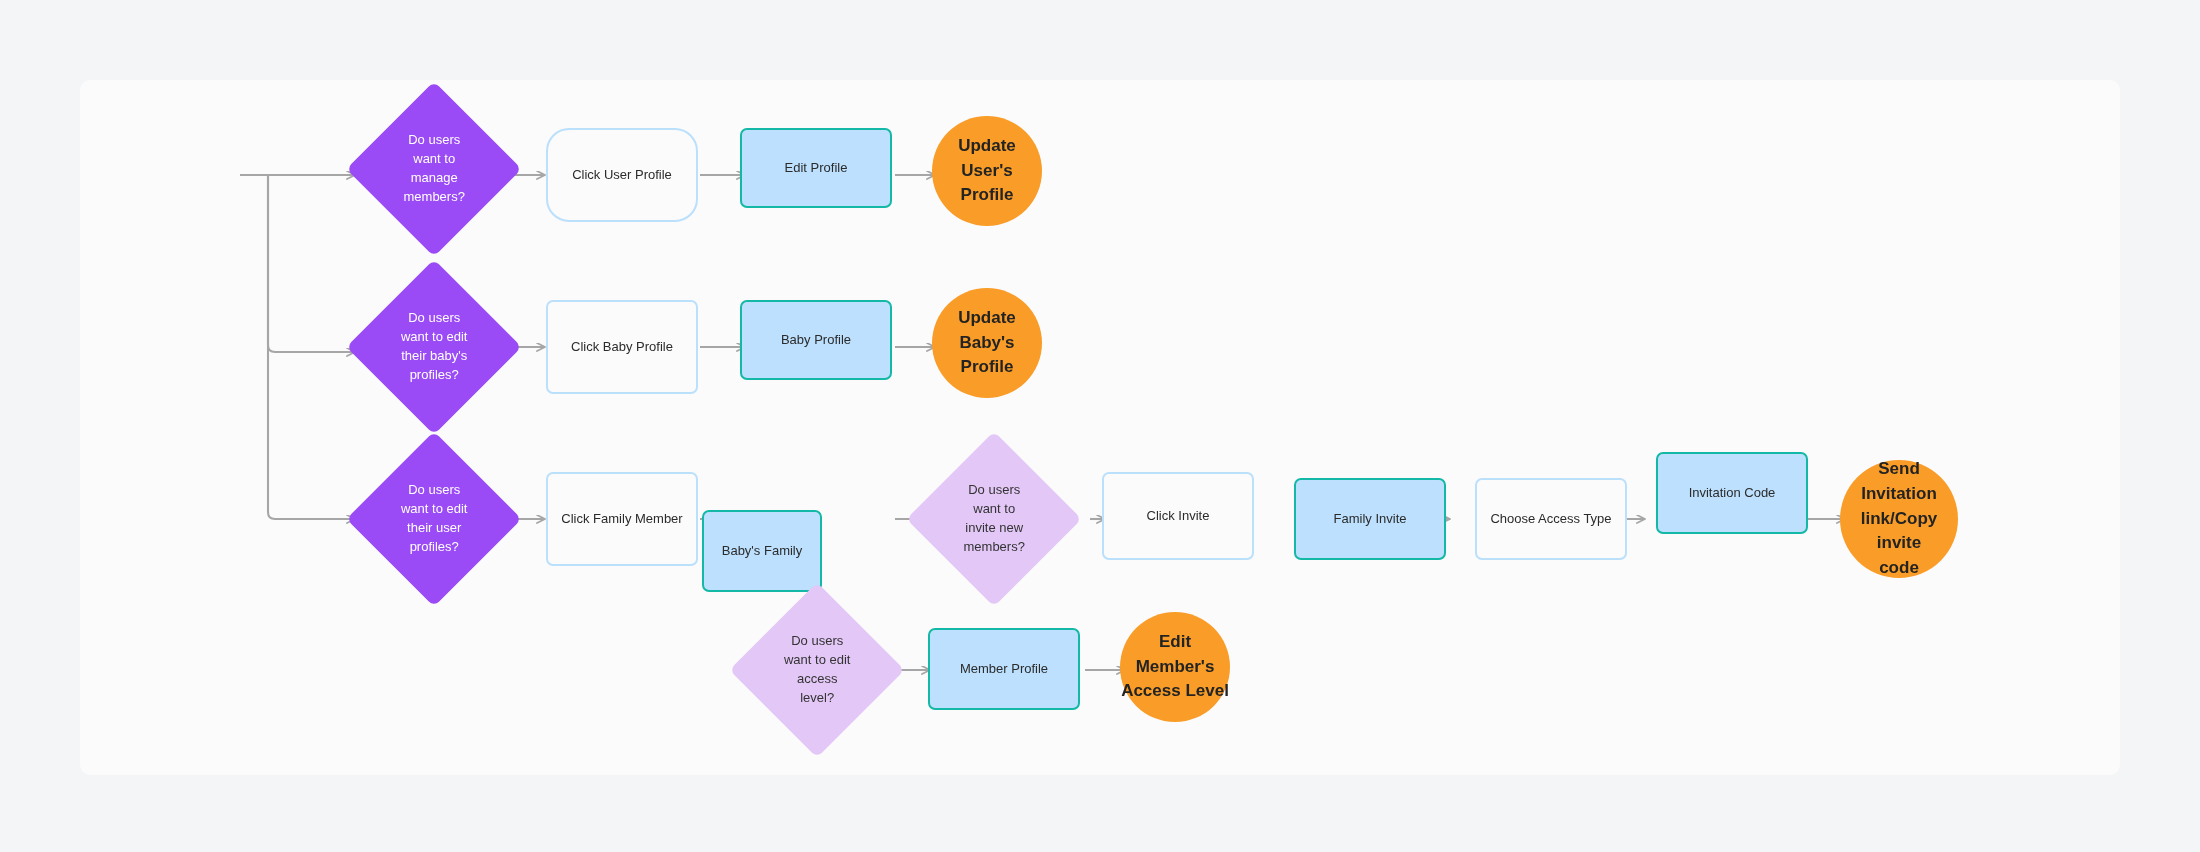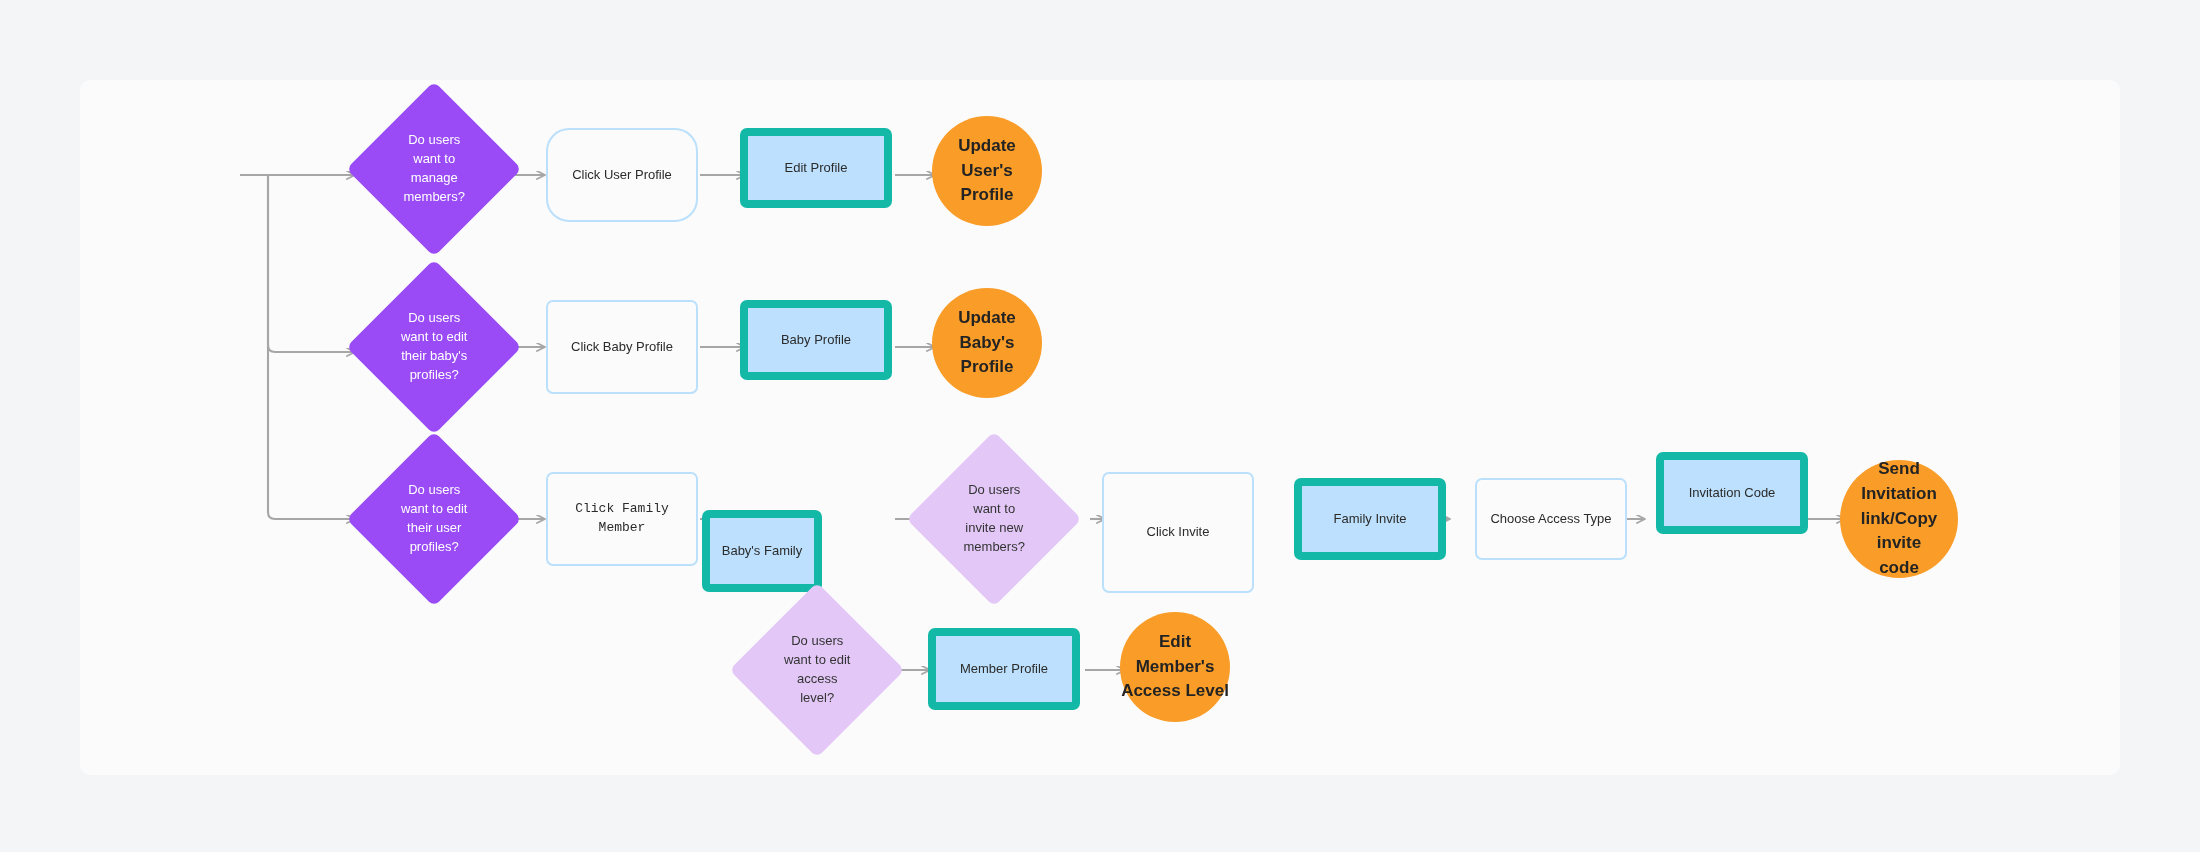--- a/index.html
+++ b/index.html
@@ -92,21 +92,21 @@
     border-radius: 7px;
     font-size: 13px;
     color: #2b2b2b;
   }
   .rect.outline {
     background: #fbfbfc;
     border: 2px solid #bbe0fb;
   }
   .rect.fill {
     background: #bce0fd;
-    border: 8px solid #14b8a6;
+    border: 2px solid #14b8a6;
   }
 </style>
 </head>
 <body>
 
 <div id="root">
   <div id="canvas"></div>
 
   <svg class="edges" viewBox="0 0 2200 852" xmlns="http://www.w3.org/2000/svg">
     <defs>
@@ -193,38 +193,38 @@
 
     <div class="node diamond purple" style="left:372px; top:457px; width:124px; height:124px;">
       <div class="inner">
           <span class="label">Do users
 want to edit
 their user
 profiles?</span>
         </div>
     </div>
 
-    <div class="node rect outline" style="left:546px; top:472px; width:152px; height:94px;font-family:Liberation Mono, monospace;">
+    <div class="node rect outline" style="left:546px; top:472px; width:152px; height:94px;">
       <span class="label">Click Family Member</span>
     </div>
 
     <div class="node rect fill" style="left:702px; top:478px; width:120px; height:82px;margin-top:32px;">
       <span class="label">Baby's Family</span>
     </div>
 
     <div class="node diamond lilac" style="left:932px; top:457px; width:124px; height:124px;">
       <div class="inner">
           <span class="label">Do users
 want to
 invite new
 members?</span>
         </div>
     </div>
 
-    <div class="node rect outline" style="left:1102px; top:472px; width:152px; height:121px;">
+    <div class="node rect outline" style="left:1102px; top:472px; width:152px; height:88px;">
       <span class="label">Click Invite</span>
     </div>
 
     <div class="node rect fill" style="left:1294px; top:478px; width:152px; height:82px;">
       <span class="label">Family Invite</span>
     </div>
 
     <div class="node rect outline" style="left:1475px; top:478px; width:152px; height:82px;">
       <span class="label">Choose Access Type</span>
     </div>

